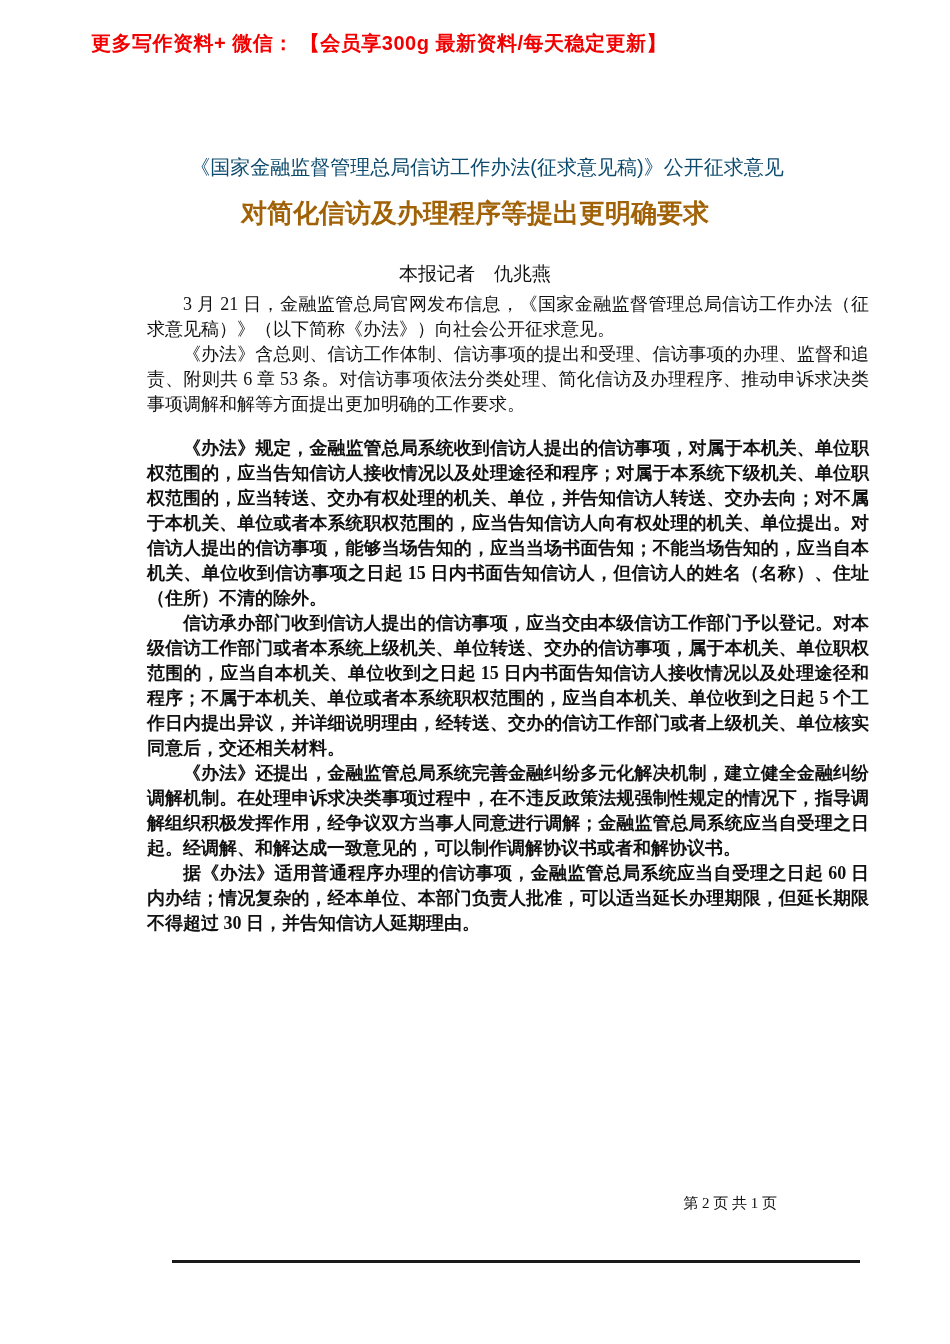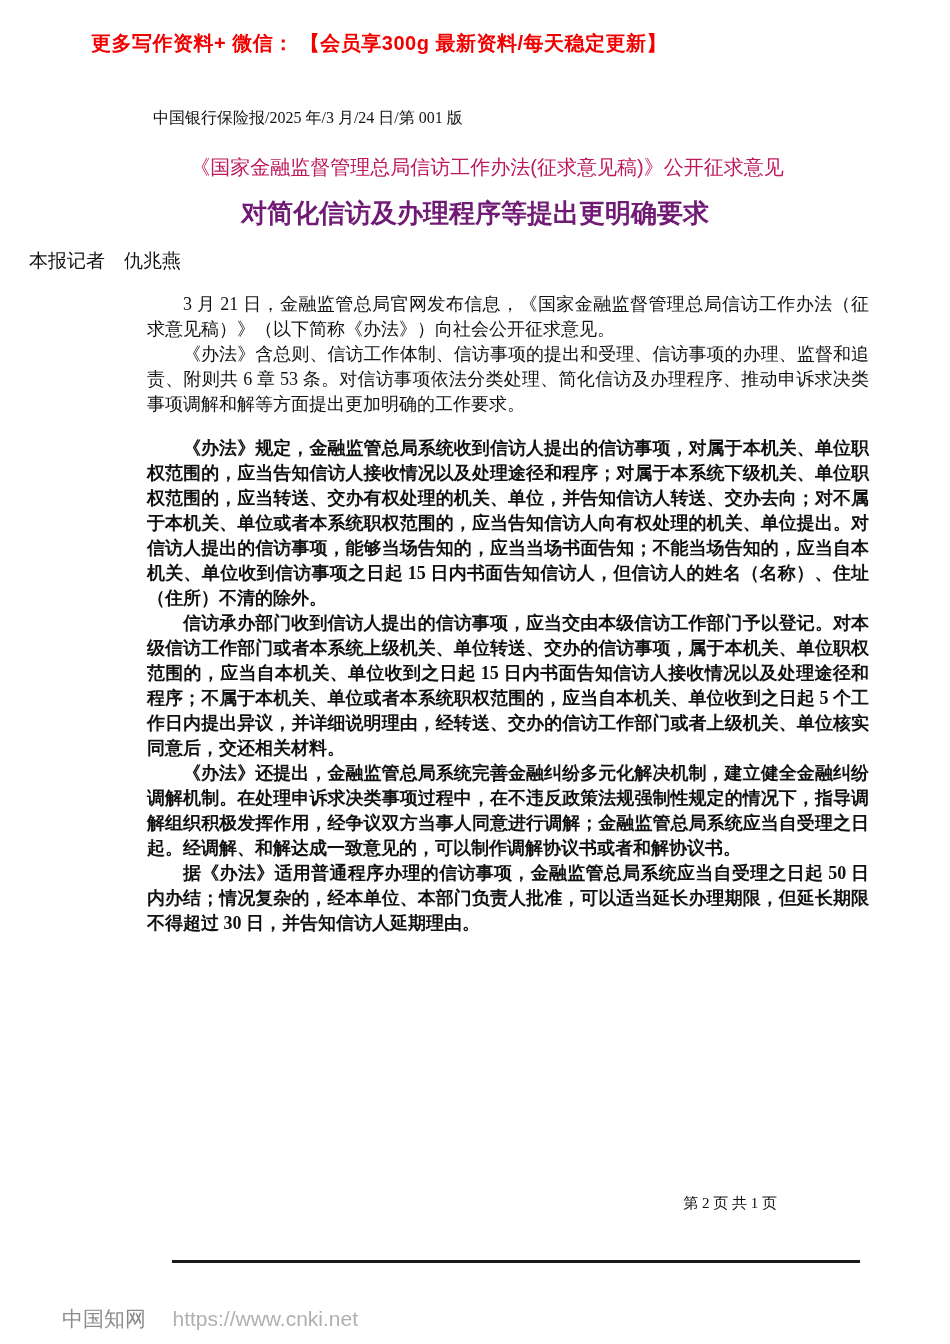--- a/index.html
+++ b/index.html
@@ -37,42 +37,42 @@
   }
   .subtitle {
     position: absolute;
     left: 0;
     right: 0;
     top: 136px;
     text-align: center;
     font-family: "Liberation Sans", "DejaVu Sans", sans-serif;
     font-size: 20px;
     font-weight: 500;
-    color: #be185d;
+    color: #0c4a6e;
     margin: 0;
     padding-left: 24px;
   }
   .title {
     position: absolute;
     left: 0;
     right: 0;
     top: 178px;
     text-align: center;
     font-family: "Liberation Sans", "DejaVu Sans", sans-serif;
     font-size: 26px;
     font-weight: bold;
-    color: #701a75;
+    color: #a16207;
     margin: 0;
   }
   .byline {
     position: absolute;
     left: 0;
     right: 0;
-    top: 230px;
-    text-align: left;
+    top: 243px;
+    text-align: center;
     font-family: "Liberation Sans", "DejaVu Sans", sans-serif;
     font-size: 19px;
     font-weight: normal;
     color: #111111;
   }
   .article {
     position: absolute;
     left: 118px;
     top: 274px;
     width: 722px;
@@ -128,39 +128,34 @@
     text-decoration: none;
   }
 </style>
 </head>
 <body>
 
 <div class="page">
 
   <div class="banner" style="color: rgb(242, 0, 0);">更多写作资料+ 微信： 【会员享300g 最新资料/每天稳定更新】</div>
 
-  <div class="source-line">中国银行保险报/2025 年/3 月/24 日/第 001 版</div>
 
   <div class="subtitle">《国家金融监督管理总局信访工作办法(征求意见稿)》公开征求意见</div>
 
   <h1 class="title">对简化信访及办理程序等提出更明确要求</h1>
 
   <div class="byline">本报记者　仇兆燕</div>
 
   <div class="article">
       <p>3 月 21 日，金融监管总局官网发布信息，《国家金融监督管理总局信访工作办法（征求意见稿）》（以下简称《办法》）向社会公开征求意见。</p>
       <p>《办法》含总则、信访工作体制、信访事项的提出和受理、信访事项的办理、监督和追责、附则共 6 章 53 条。对信访事项依法分类处理、简化信访及办理程序、推动申诉求决类事项调解和解等方面提出更加明确的工作要求。</p>
       <p class="bold gap">《办法》规定，金融监管总局系统收到信访人提出的信访事项，对属于本机关、单位职权范围的，应当告知信访人接收情况以及处理途径和程序；对属于本系统下级机关、单位职权范围的，应当转送、交办有权处理的机关、单位，并告知信访人转送、交办去向；对不属于本机关、单位或者本系统职权范围的，应当告知信访人向有权处理的机关、单位提出。对信访人提出的信访事项，能够当场告知的，应当当场书面告知；不能当场告知的，应当自本机关、单位收到信访事项之日起 15 日内书面告知信访人，但信访人的姓名（名称）、住址（住所）不清的除外。</p>
       <p class="bold">信访承办部门收到信访人提出的信访事项，应当交由本级信访工作部门予以登记。对本级信访工作部门或者本系统上级机关、单位转送、交办的信访事项，属于本机关、单位职权范围的，应当自本机关、单位收到之日起 15 日内书面告知信访人接收情况以及处理途径和程序；不属于本机关、单位或者本系统职权范围的，应当自本机关、单位收到之日起 5 个工作日内提出异议，并详细说明理由，经转送、交办的信访工作部门或者上级机关、单位核实同意后，交还相关材料。</p>
       <p class="bold">《办法》还提出，金融监管总局系统完善金融纠纷多元化解决机制，建立健全金融纠纷调解机制。在处理申诉求决类事项过程中，在不违反政策法规强制性规定的情况下，指导调解组织积极发挥作用，经争议双方当事人同意进行调解；金融监管总局系统应当自受理之日起。经调解、和解达成一致意见的，可以制作调解协议书或者和解协议书。</p>
-      <p class="bold">据《办法》适用普通程序办理的信访事项，金融监管总局系统应当自受理之日起 50 日内办结；情况复杂的，经本单位、本部门负责人批准，可以适当延长办理期限，但延长期限不得超过 30 日，并告知信访人延期理由。</p>
+      <p class="bold">据《办法》适用普通程序办理的信访事项，金融监管总局系统应当自受理之日起 60 日内办结；情况复杂的，经本单位、本部门负责人批准，可以适当延长办理期限，但延长期限不得超过 30 日，并告知信访人延期理由。</p>
     </div>
 
   <div class="page-indicator">第 2 页  共 1 页</div>
 
   <div class="divider"></div>
 
-  <div class="site-footer">
-    <span class="site-name" style="color: rgb(140, 140, 140);">中国知网</span>
-    <a class="site-url" style="color: rgb(176, 176, 176);">https://www.cnki.net</a>
-  </div>
 
 </div>
 
 </body></html>

